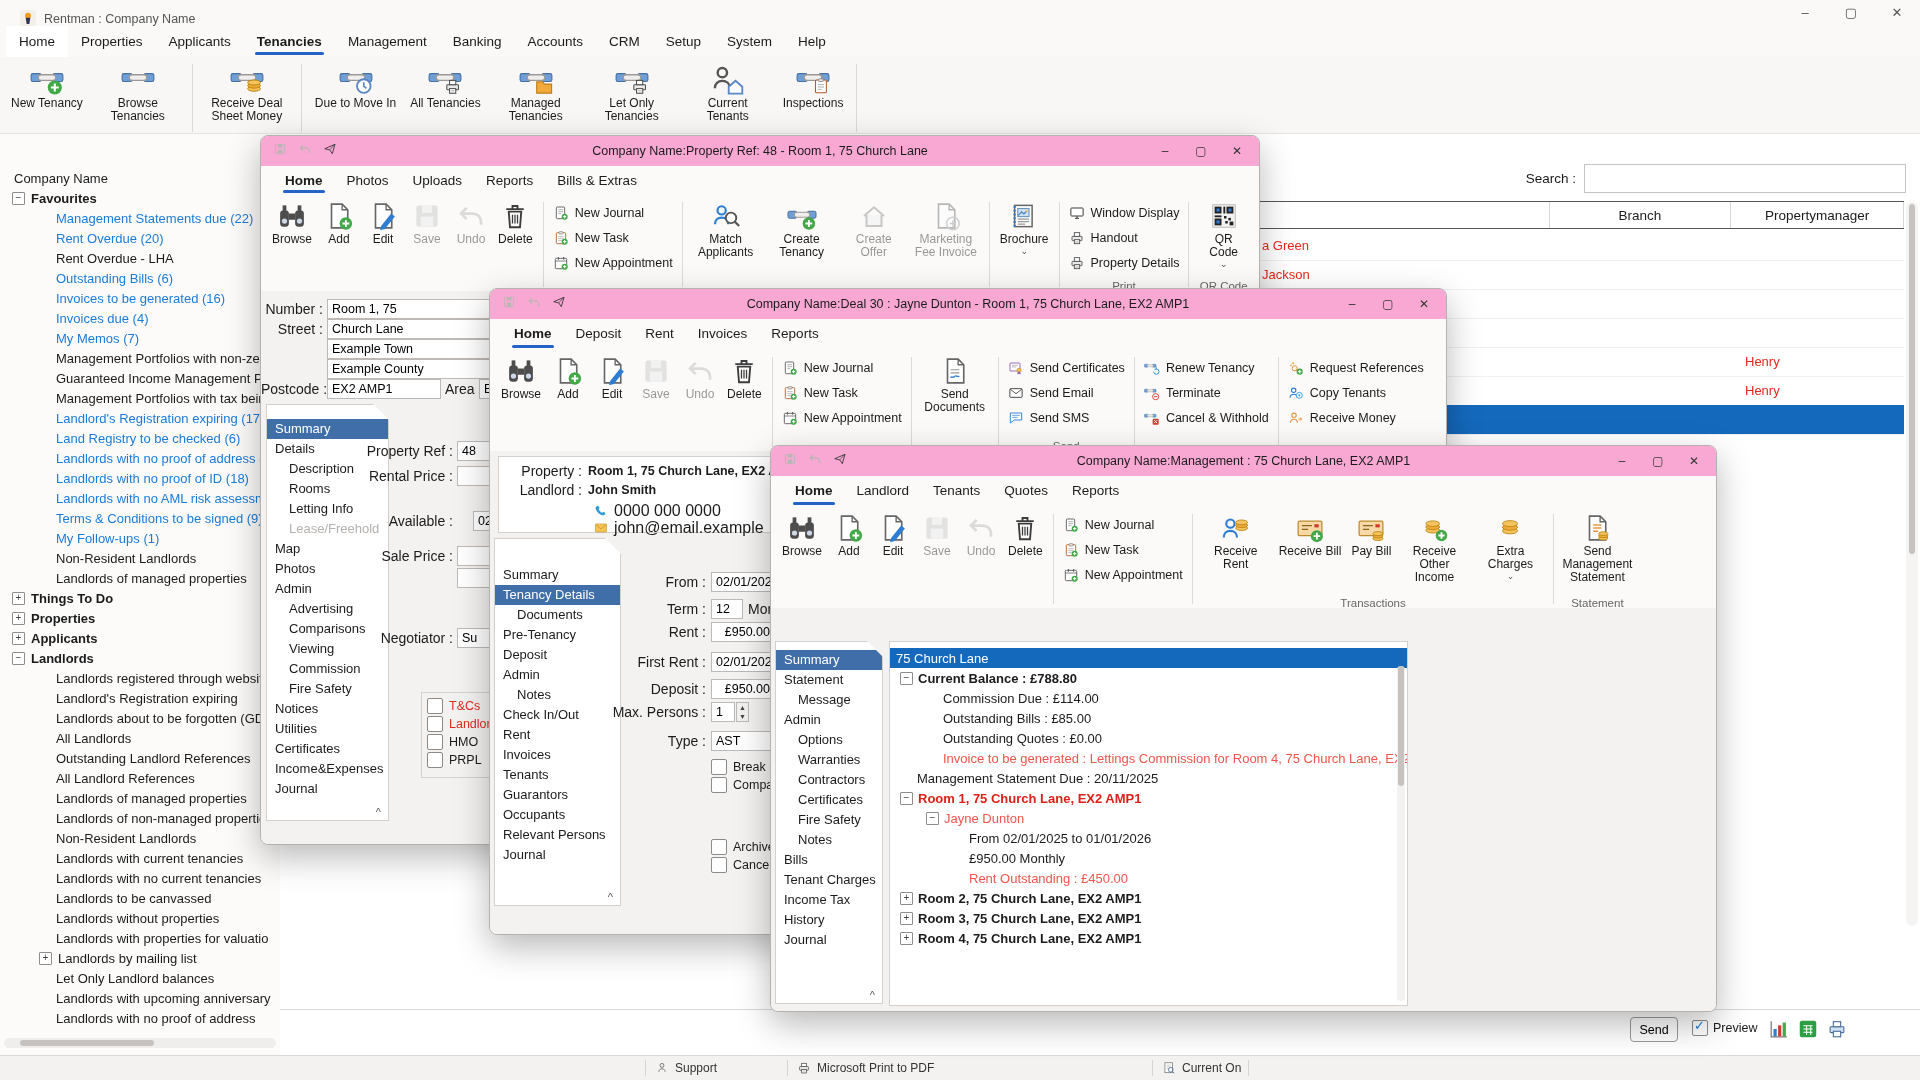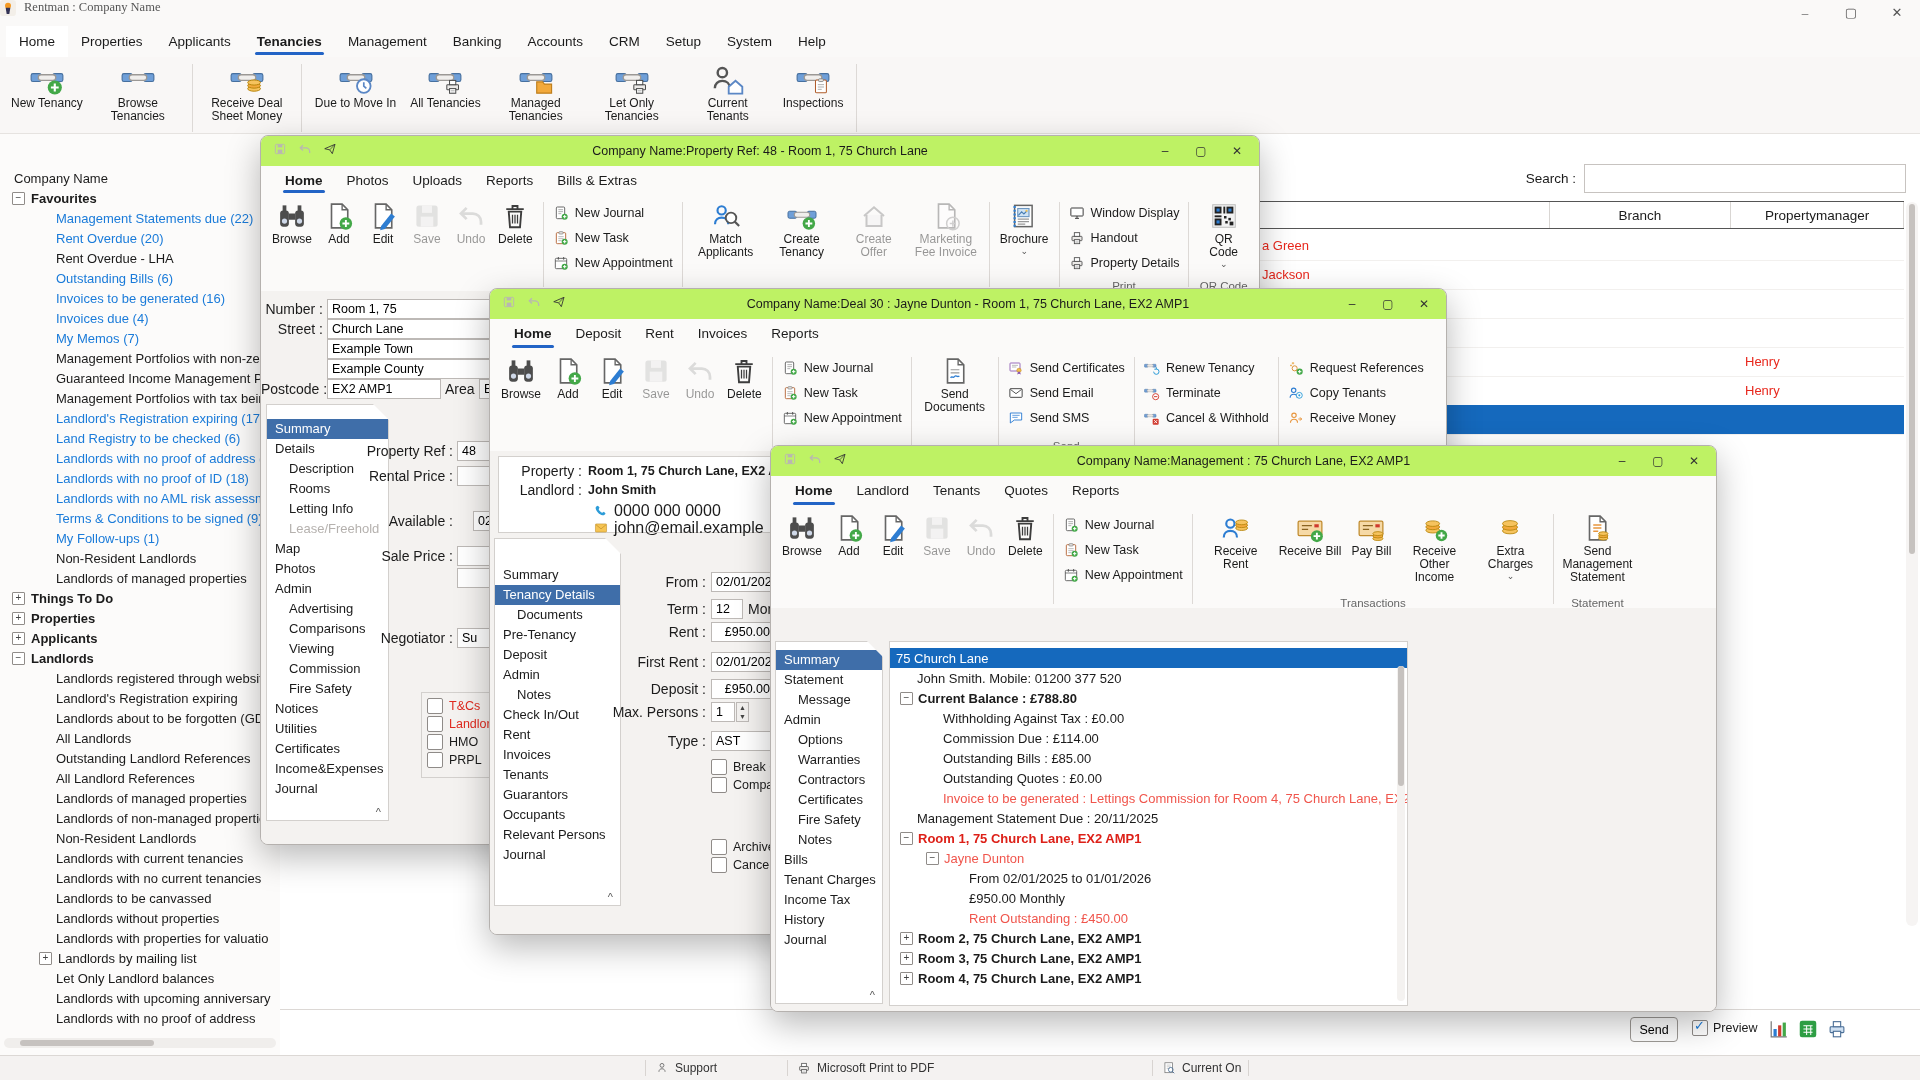--- a/index.html
+++ b/index.html
@@ -1,21 +1,21 @@
 <!DOCTYPE html>
 <html><head>
 <meta charset="utf-8">
 <style>
   html,body{margin:0;padding:0;}
   body{width:1920px;height:1080px;overflow:hidden;position:relative;
        font-family:"Liberation Sans","DejaVu Sans",sans-serif;background:#fff;color:#1b1b1b;}
   #stage{position:absolute;inset:0;background:#f9f7f6;}
 
   
-  #titlebar{position:absolute;left:0;top:0;right:0;height:26px;background:#faf9f8;display:flex;align-items:flex-start;gap:8px;padding-left:0;font-family:Liberation Serif, serif;}
+  #titlebar{position:absolute;left:0;top:0;right:0;height:26px;background:#faf9f8;display:flex;align-items:flex-end;gap:8px;padding-left:20px;}
   #titlebar .app-title{font-size:12.5px;color:#555;}
   .title-controls{position:absolute;right:0;top:0;height:26px;display:flex;}
   .title-controls span{width:46px;text-align:center;line-height:26px;font-size:13px;color:#555;}
 
   
   #menubar{position:absolute;top:26px;left:0;right:0;height:31px;background:#faf9f8;display:flex;padding-left:6px;}
   .menu-item{padding:0 13px;line-height:31px;font-size:13.5px;position:relative;cursor:default;}
   .menu-item.home{background:#fff;}
   .menu-item.active{font-weight:700;}
   .menu-item.active::after{content:"";position:absolute;left:11px;right:11px;bottom:2px;height:3px;background:#2364c6;border-radius:2px;}
@@ -56,21 +56,21 @@
   .cb{width:14px;height:14px;border:1px solid #8f8b88;background:#fff;border-radius:2px;position:relative;display:inline-block;}
   .cb.checked::after{content:"\2713";position:absolute;left:1px;top:-3px;color:#1a7bd9;font-size:13px;font-weight:700;}
   #bottom-icons{position:absolute;left:1488px;top:884px;display:flex;gap:7px;}
   #bottom-icons .icon{cursor:pointer;}
 
   
   .window{position:absolute;background:#f4f2f0;border:1px solid #b5b1ae;border-radius:8px;box-shadow:0 12px 34px rgba(0,0,0,.28);overflow:hidden;}
   #win-property{left:260px;top:135px;width:998px;height:708px;z-index:10;}
   #win-deal{left:489px;top:288px;width:956px;height:645px;z-index:20;}
   #win-management{left:770px;top:445px;width:945px;height:565px;z-index:30;}
-  .win-titlebar{position:absolute;left:0;top:0;right:0;height:30px;background:#bef264;}
+  .win-titlebar{position:absolute;left:0;top:0;right:0;height:30px;background:#f9a8d4;}
   .qat{position:absolute;left:12px;top:0;height:30px;display:flex;align-items:center;gap:11px;}
   .win-title{position:absolute;left:120px;right:120px;top:0;line-height:30px;text-align:center;font-size:12.5px;color:#1b1b1b;white-space:nowrap;overflow:hidden;}
   .win-controls{position:absolute;right:4px;top:0;height:30px;display:flex;align-items:center;}
   .win-controls span{width:36px;text-align:center;font-size:12px;color:#333;}
   .win-tabs{position:absolute;left:0;right:0;top:30px;height:32px;background:#fbfaf9;display:flex;gap:4px;padding-left:14px;}
   #win-property .win-tabs{height:30px;}
   .win-tab{padding:0 10px;line-height:30px;font-size:13.5px;position:relative;}
   .win-tab.active{font-weight:700;}
   .win-tab.active::after{content:"";position:absolute;left:8px;right:8px;bottom:3px;height:3px;background:#2364c6;border-radius:2px;}
   .win-ribbon{position:absolute;left:0;right:0;background:#fbfaf9;border-bottom:1px solid #e3e0dd;display:flex;align-items:stretch;padding:2px 6px 0 6px;}
@@ -1446,29 +1446,23 @@
           <div class="nav-item">Tenant Charges</div>
           <div class="nav-item">Income Tax</div>
           <div class="nav-item">History</div>
           <div class="nav-item">Journal</div>
           <div class="panel-caret">^</div>
         </div>
         <div class="panel" style="position: absolute; left: 118px; top: 33px; width: 519px; height: 365px; overflow: hidden; padding-top: 6px;">
           <div class="tree-row sel">
             <span class="tree-text">75 Church Lane</span>
           </div>
-          <div class="tree-row tlvl1 noexp">
-            <span class="tree-text">John Smith. Mobile: 01200 377 520</span>
-          </div>
           <div class="tree-row b tlvl1">
             <span class="exp">−</span>
             <span class="tree-text">Current Balance : £788.80</span>
-          </div>
-          <div class="tree-row tlvl2 noexp">
-            <span class="tree-text">Withholding Against Tax : £0.00</span>
           </div>
           <div class="tree-row tlvl2 noexp">
             <span class="tree-text">Commission Due : £114.00</span>
           </div>
           <div class="tree-row tlvl2 noexp">
             <span class="tree-text">Outstanding Bills : £85.00</span>
           </div>
           <div class="tree-row tlvl2 noexp">
             <span class="tree-text">Outstanding Quotes : £0.00</span>
           </div>

